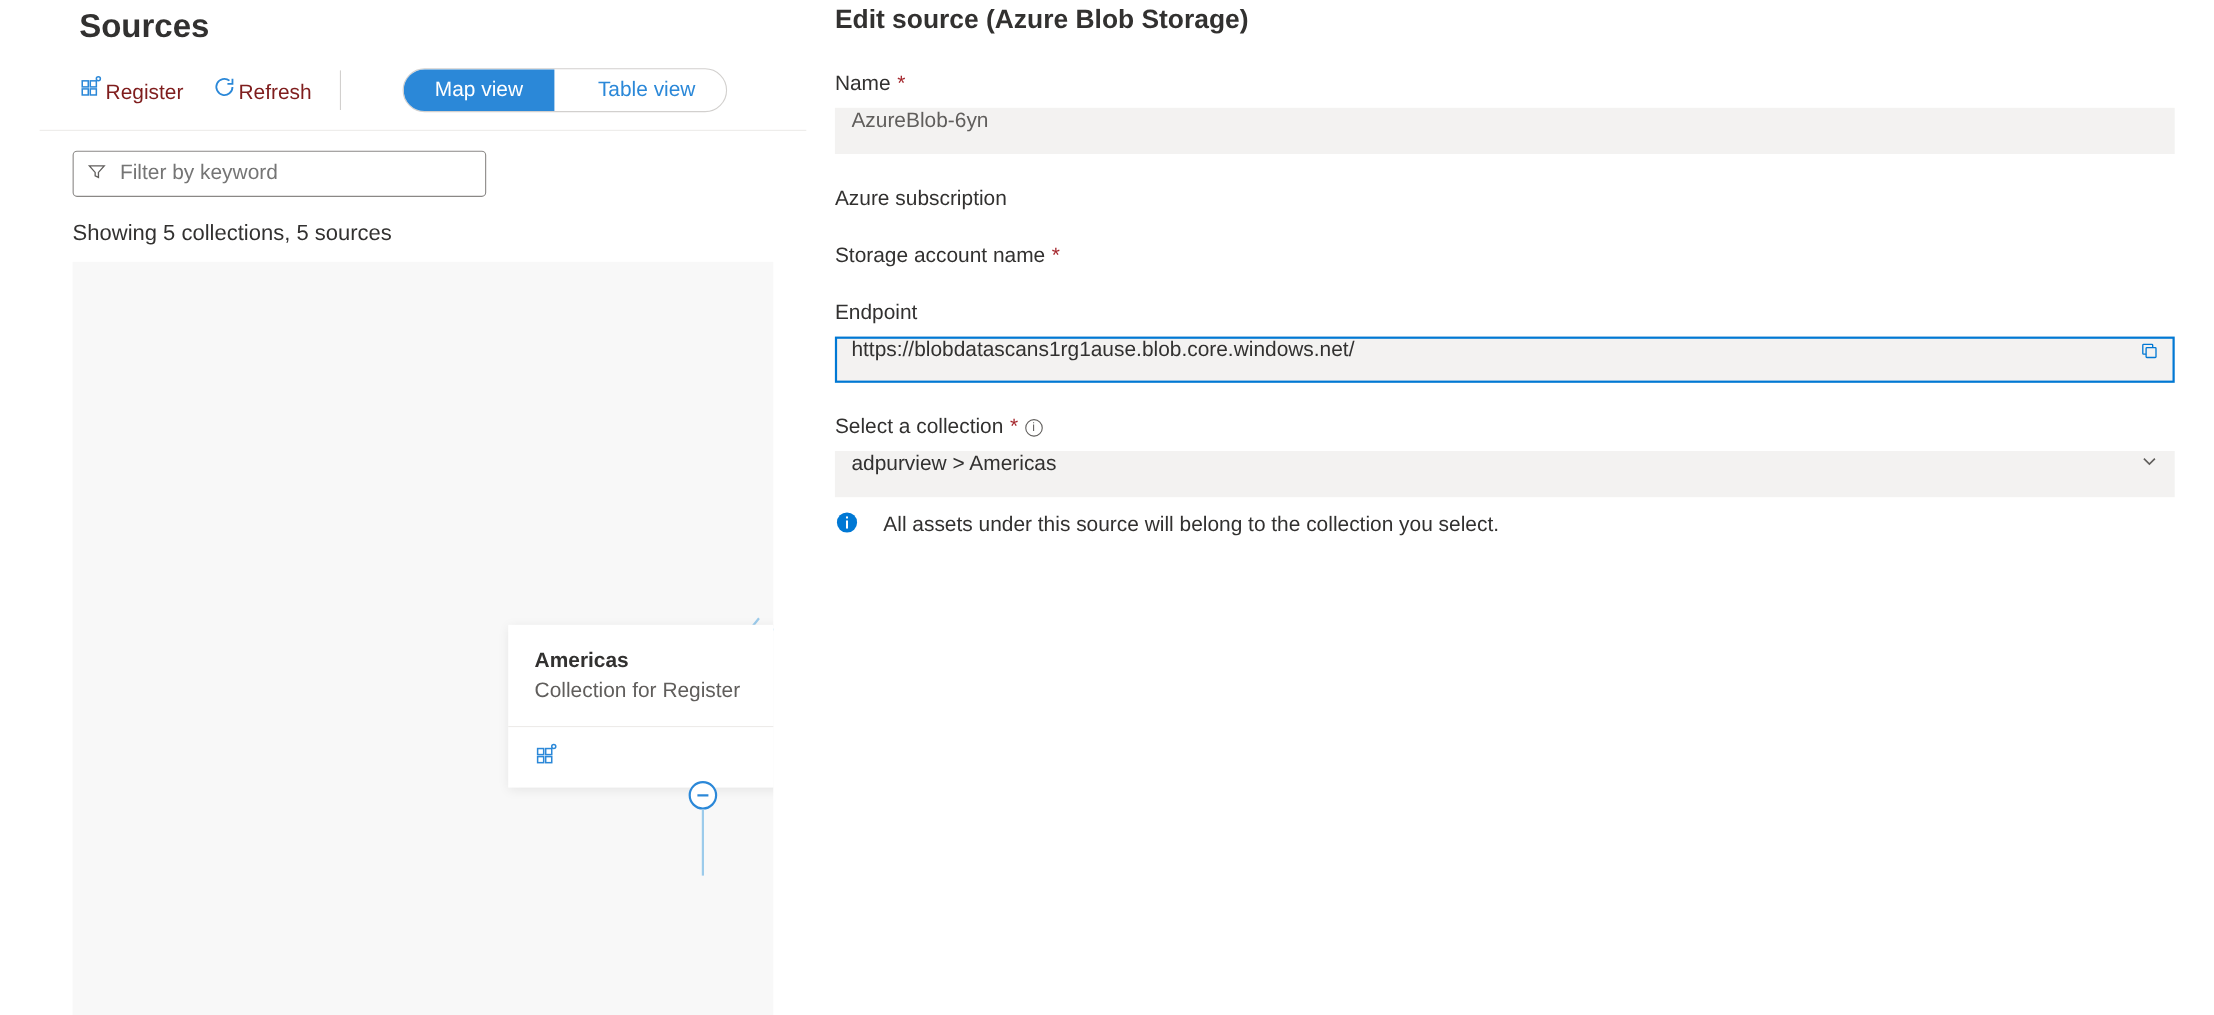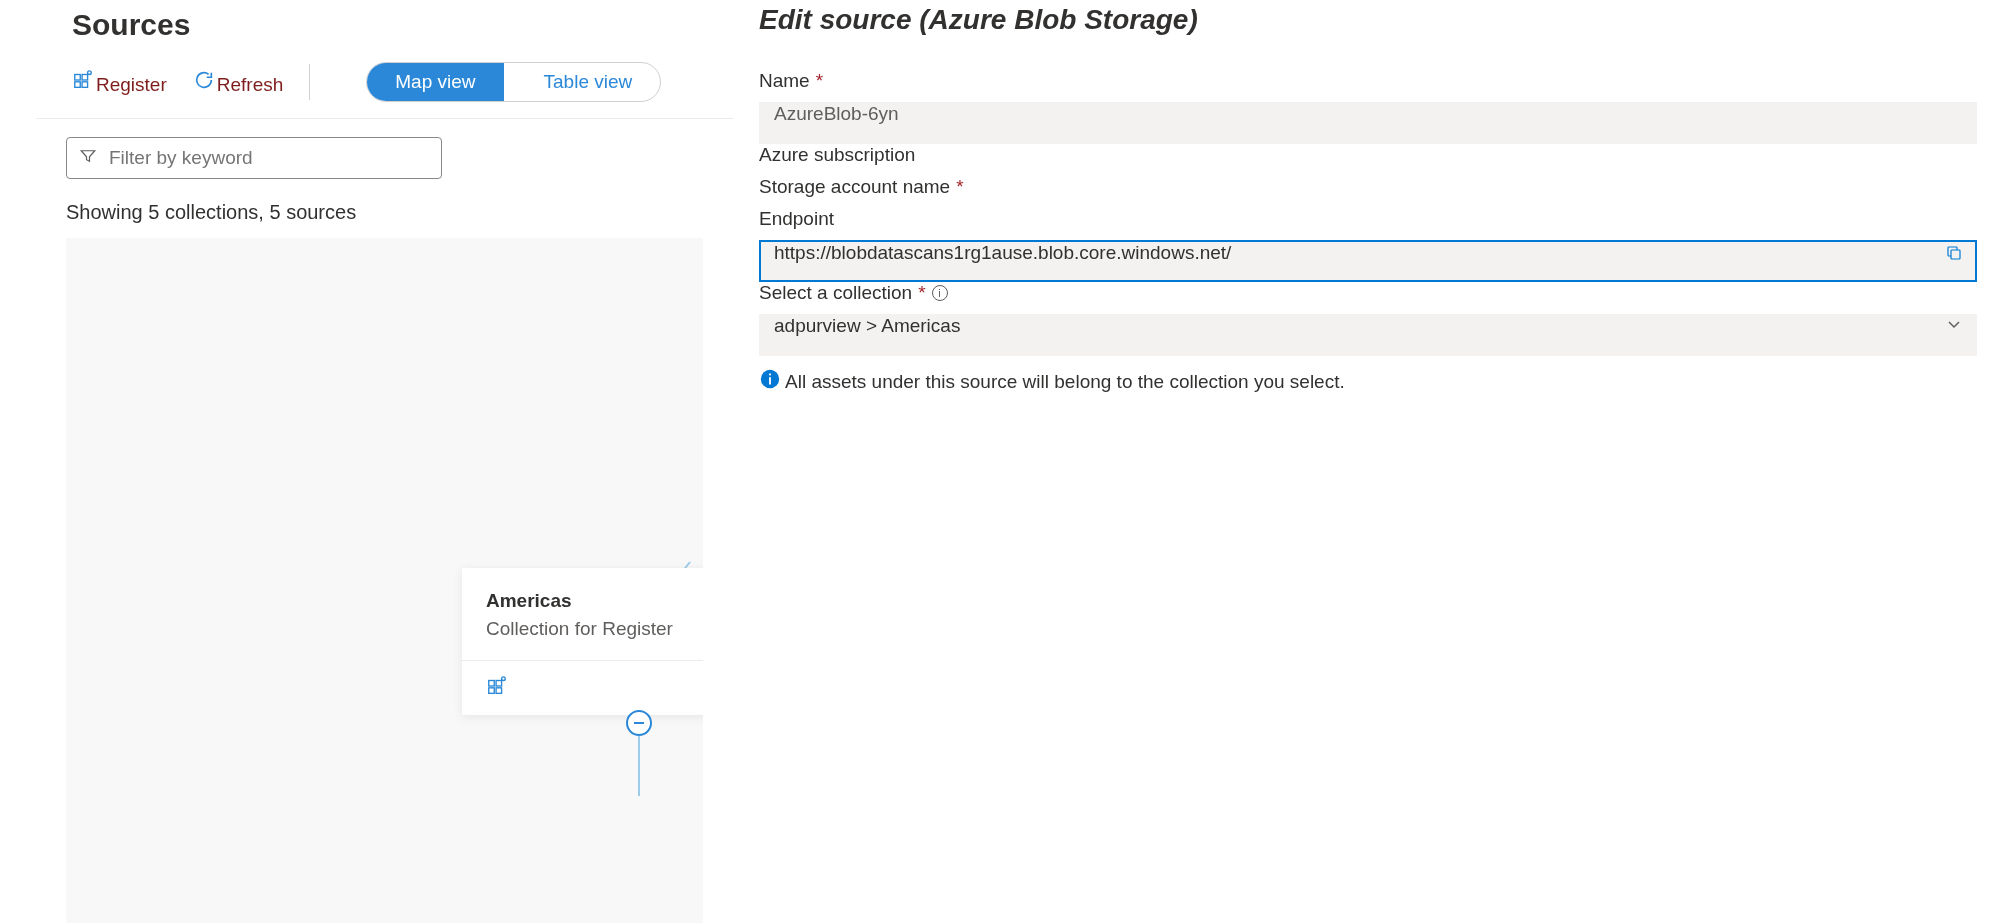--- a/index.html
+++ b/index.html
@@ -26,31 +26,31 @@
   .connector { position: absolute; left: 496px; top: 290px; pointer-events: none; }
   .card { position: absolute; left: 396px; top: 330px; width: 340px; background: #fff; box-shadow: 0 2px 10px rgba(0,0,0,0.08); }
   .card-body { padding: 22px 24px 20px; border-bottom: 1px solid #edebe9; }
   .card-title { font-size: 19px; font-weight: 600; margin-bottom: 6px; }
   .card-sub { font-size: 19px; color: #605e5c; }
   .card-foot { display: flex; justify-content: space-between; align-items: center; padding: 14px 24px; }
   .collapse-btn { position: absolute; left: 560px; top: 472px; width: 26px; height: 26px; border-radius: 50%; background: #fff; border: 2px solid #2b88d8; display: flex; align-items: center; justify-content: center; color: #2b88d8; font-weight: 700; cursor: pointer; }
   .stub-connector { position:absolute; left: 572px; top: 498px; width: 2px; height: 60px; background: #9ccbeb; }
   
   .right-pane { flex: 1; padding: 0 36px 0 26px; }
-  .pane-title { font-size: 28px; font-weight: 600; margin: 4px 0 34px; font-style: italic; }
-  .field { }
+  .pane-title { font-size: 24px; font-weight: 600; margin: 4px 0 34px; }
+  .field { margin-bottom: 30px; }
   .field-label { font-size: 19px; color: #323130; margin-bottom: 10px; display: flex; align-items: center; gap: 6px; }
   .req { color: #a4262c; }
   .info-dot { width:16px; height:16px; border:1px solid #605e5c; border-radius:50%; display:inline-flex; align-items:center; justify-content:center; font-size:11px; color:#605e5c; }
   .textbox { width: 100%; height: 42px; background: #f3f2f1; border: 1px solid transparent; padding: 0 14px; font-size: 19px; display: flex; justify-content: space-between; }
   .textbox.readonly { color: #605e5c; }
   .textbox .val { flex: 1; white-space: nowrap; overflow: hidden; text-overflow: ellipsis; }
   .textbox.focused { border: 2px solid #0078d4; background: #f3f2f1; padding: 0 10px 0 13px; }
   .chev { width: 16px; height: 16px; }
-  .helper { display: flex; align-items: center; gap: 4px; margin-top: 12px; font-size: 19px; }
+  .helper { display: flex; align-items: center; gap: 22px; margin-top: 12px; font-size: 19px; }
   .helper svg { flex: 0 0 22px; }
   .copy-btn { background: none; border: none; cursor: pointer; display: flex; padding: 2px; }
 </style>
 </head>
 <body>
 
 <div class="root">
 
   <div class="left-pane">
     <div class="left-header">

